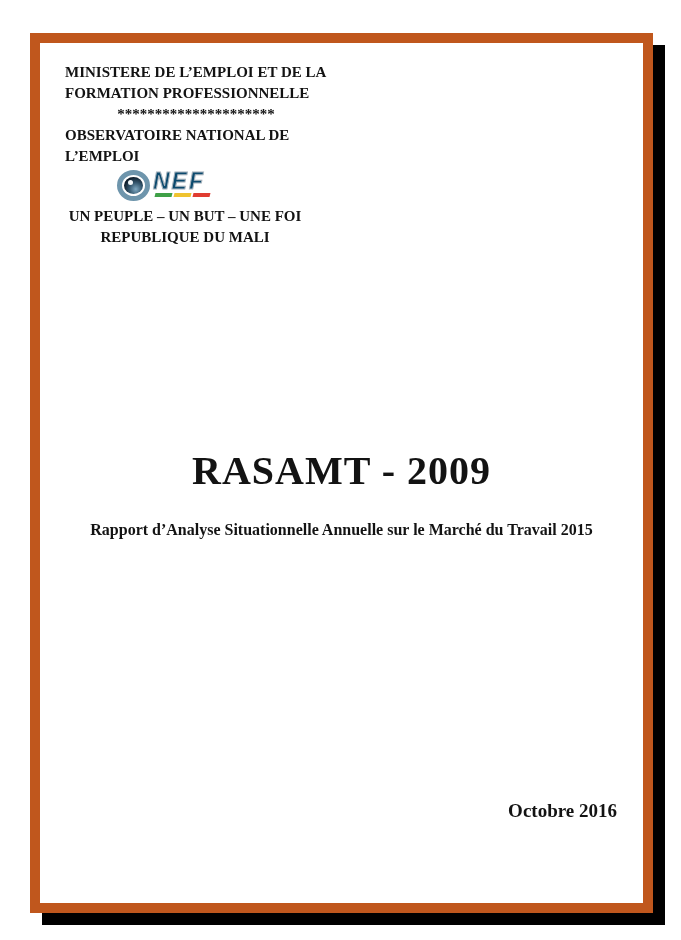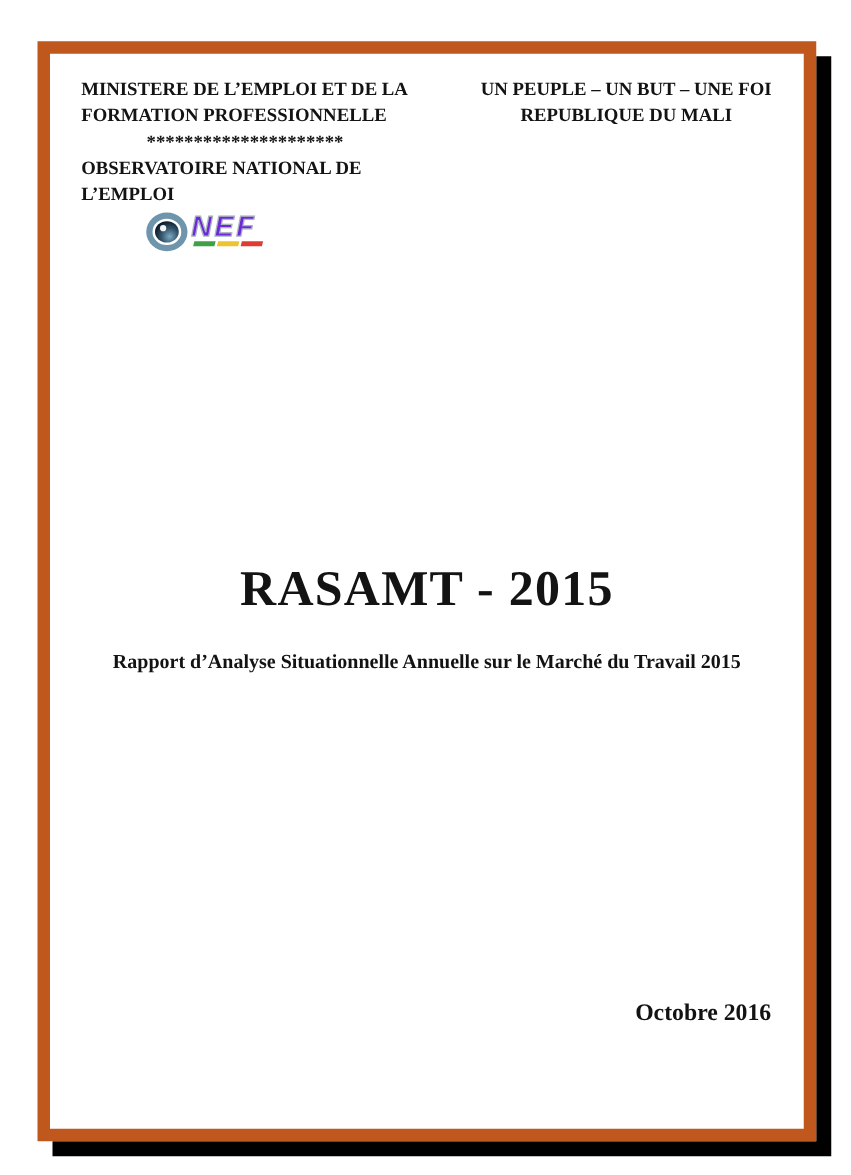--- a/index.html
+++ b/index.html
@@ -20,20 +20,21 @@
   }
   
   .header {
     position: absolute;
     top: 19px; left: 25px; right: 22px;
     display: flex;
     justify-content: space-between;
     font-weight: bold;
     font-size: 15px;
     line-height: 21px;
+    flex-direction: column;
   }
   .header-left { width: 302px; text-align: left; }
   .header-left .centered { width: 262px; text-align: center; }
   .header-right {
     width: 240px;
     text-align: center;
     padding-top: 0;
   }
   
   .logo {
@@ -65,21 +66,21 @@
     background: #f2f6f8;
   }
   .logo-right { display: flex; flex-direction: column; margin-left: 3px; }
   .logo-text {
     font-family: "Liberation Sans", "DejaVu Sans", sans-serif;
     font-weight: bold;
     font-style: italic;
     font-size: 23px;
     line-height: 22px;
     letter-spacing: 2px;
-    color: #6d28d9;
+    color: #0c4a6e;
     -webkit-text-stroke: 1px #aab5be;
     text-shadow: 0 0 1px #b9c2ca;
   }
   .logo-flag { display: flex; gap: 2px; margin-top: 1px; margin-left: 2px; }
   .flag-stripe {
     width: 17px; height: 4px;
     transform: skewX(-14deg);
   }
   
   .title-block {
@@ -137,19 +138,19 @@
     </div>
 
     <div class="header-right">
       <div>UN PEUPLE – UN BUT – UNE FOI</div>
       <div>REPUBLIQUE DU MALI</div>
     </div>
 
   </div>
 
   <div class="title-block">
-    <div class="main-title">RASAMT - 2015</div>
+    <div class="main-title">RASAMT - 2009</div>
     <div class="subtitle">Rapport d’Analyse Situationnelle Annuelle sur le Marché du Travail 2015</div>
   </div>
 
   <div class="date">Octobre 2016</div>
 
 </div>
 
 </body></html>

